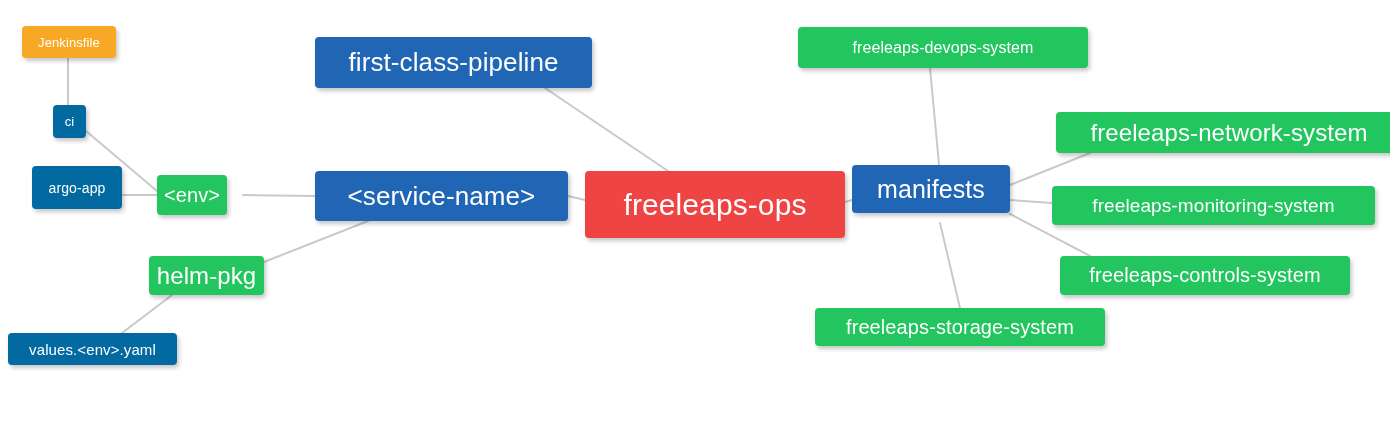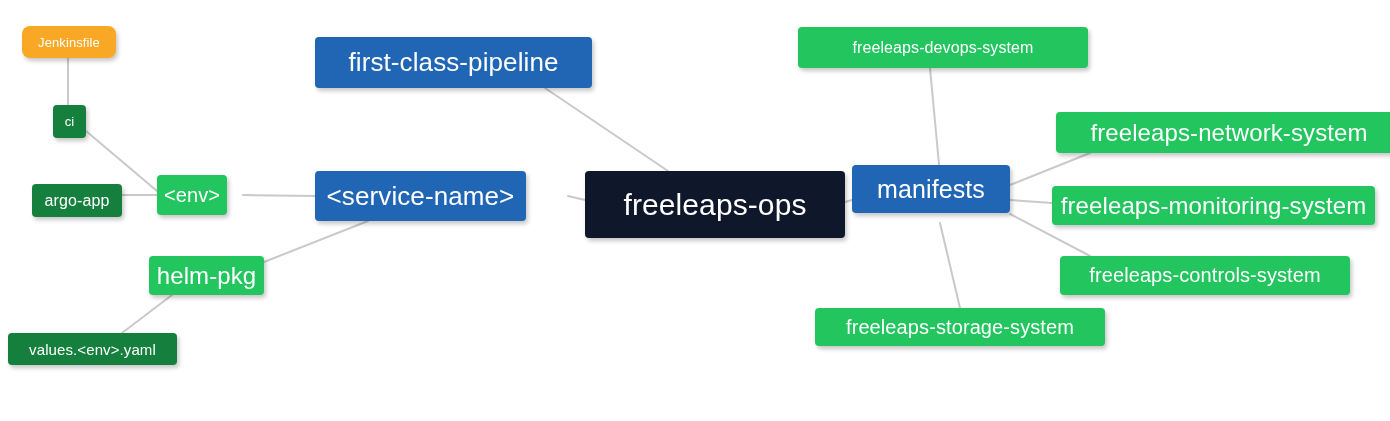--- a/index.html
+++ b/index.html
@@ -29,25 +29,25 @@
     align-items: center;
     justify-content: center;
     box-sizing: border-box;
     border-radius: 4px;
     color: #ffffff;
     white-space: nowrap;
     letter-spacing: 0.1px;
     box-shadow: 2px 3px 4px rgba(0,0,0,0.22);
     z-index: 2;
   }
-  .n-root      { background: #0f172a; }
+  .n-root      { background: #ef4444; }
   .n-blue      { background: #2166b5; }
   .n-green     { background: #22c55e; }
   .n-orange    { background: #f9a826; }
-  .n-red       { background: #15803d; }
+  .n-red       { background: #0369a1; }
 </style>
 </head>
 <body>
 
 <div id="canvas">
   <svg id="edges" viewBox="0 0 1390 421" xmlns="http://www.w3.org/2000/svg">
       <line x1="68" y1="58" x2="68" y2="105" stroke="#c9c9c9" stroke-width="2" stroke-linecap="round"></line>
       <line x1="86" y1="131" x2="157" y2="191" stroke="#c9c9c9" stroke-width="2" stroke-linecap="round"></line>
       <line x1="122" y1="195" x2="157" y2="195" stroke="#c9c9c9" stroke-width="2" stroke-linecap="round"></line>
       <line x1="243" y1="195" x2="315" y2="196" stroke="#c9c9c9" stroke-width="2" stroke-linecap="round"></line>
@@ -56,57 +56,57 @@
       <line x1="568" y1="196" x2="585" y2="200" stroke="#c9c9c9" stroke-width="2" stroke-linecap="round"></line>
       <line x1="545" y1="88" x2="668" y2="171" stroke="#c9c9c9" stroke-width="2" stroke-linecap="round"></line>
       <line x1="845" y1="202" x2="852" y2="200" stroke="#c9c9c9" stroke-width="2" stroke-linecap="round"></line>
       <line x1="940" y1="175" x2="930" y2="68" stroke="#c9c9c9" stroke-width="2" stroke-linecap="round"></line>
       <line x1="1010" y1="185" x2="1090" y2="153" stroke="#c9c9c9" stroke-width="2" stroke-linecap="round"></line>
       <line x1="1010" y1="200" x2="1052" y2="203" stroke="#c9c9c9" stroke-width="2" stroke-linecap="round"></line>
       <line x1="1010" y1="214" x2="1090" y2="256" stroke="#c9c9c9" stroke-width="2" stroke-linecap="round"></line>
       <line x1="940" y1="223" x2="960" y2="308" stroke="#c9c9c9" stroke-width="2" stroke-linecap="round"></line>
     </svg>
   <div id="nodes-layer">
-      <div class="node n-orange" style="left: 22px; top: 26px; width: 94px; height: 32px; font-size: 13px; border-radius: 8px;">
+      <div class="node n-orange" style="left: 22px; top: 26px; width: 94px; height: 32px; font-size: 13px;">
         <span>Jenkinsfile</span>
       </div>
       <div class="node n-red" style="left: 53px; top: 105px; width: 33px; height: 33px; font-size: 13px;">
         <span>ci</span>
       </div>
-      <div class="node n-red" style="left: 32px; top: 184px; width: 90px; height: 33px; font-size: 16px;">
+      <div class="node n-red" style="left: 32px; top: 166px; width: 90px; height: 43px; font-size: 14px;">
         <span>argo-app</span>
       </div>
       <div class="node n-green" style="left: 157px; top: 175px; width: 70px; height: 40px; font-size: 20px;">
         <span>&lt;env&gt;</span>
       </div>
       <div class="node n-green" style="left: 149px; top: 256px; width: 115px; height: 39px; font-size: 24px;">
         <span>helm-pkg</span>
       </div>
       <div class="node n-red" style="left: 8px; top: 333px; width: 169px; height: 32px; font-size: 15px;">
         <span>values.&lt;env&gt;.yaml</span>
       </div>
       <div class="node n-blue" style="left: 315px; top: 37px; width: 277px; height: 51px; font-size: 26px;">
         <span>first-class-pipeline</span>
       </div>
-      <div class="node n-blue" style="left: 315px; top: 171px; width: 211px; height: 50px; font-size: 26px;">
+      <div class="node n-blue" style="left: 315px; top: 171px; width: 253px; height: 50px; font-size: 26px;">
         <span>&lt;service-name&gt;</span>
       </div>
       <div class="node n-root" style="left: 585px; top: 171px; width: 260px; height: 67px; font-size: 30px;">
         <span>freeleaps-ops</span>
       </div>
       <div class="node n-blue" style="left: 852px; top: 165px; width: 158px; height: 48px; font-size: 25px;">
         <span>manifests</span>
       </div>
       <div class="node n-green" style="left: 798px; top: 27px; width: 290px; height: 41px; font-size: 16px;">
         <span>freeleaps-devops-system</span>
       </div>
       <div class="node n-green" style="left: 1056px; top: 112px; width: 346px; height: 41px; font-size: 24px;">
         <span>freeleaps-network-system</span>
       </div>
-      <div class="node n-green" style="left: 1052px; top: 186px; width: 323px; height: 39px; font-size: 24px;">
+      <div class="node n-green" style="left: 1052px; top: 186px; width: 323px; height: 39px; font-size: 19px;">
         <span>freeleaps-monitoring-system</span>
       </div>
       <div class="node n-green" style="left: 1060px; top: 256px; width: 290px; height: 39px; font-size: 20px;">
         <span>freeleaps-controls-system</span>
       </div>
       <div class="node n-green" style="left: 815px; top: 308px; width: 290px; height: 38px; font-size: 20px;">
         <span>freeleaps-storage-system</span>
       </div>
     </div>
 </div>

